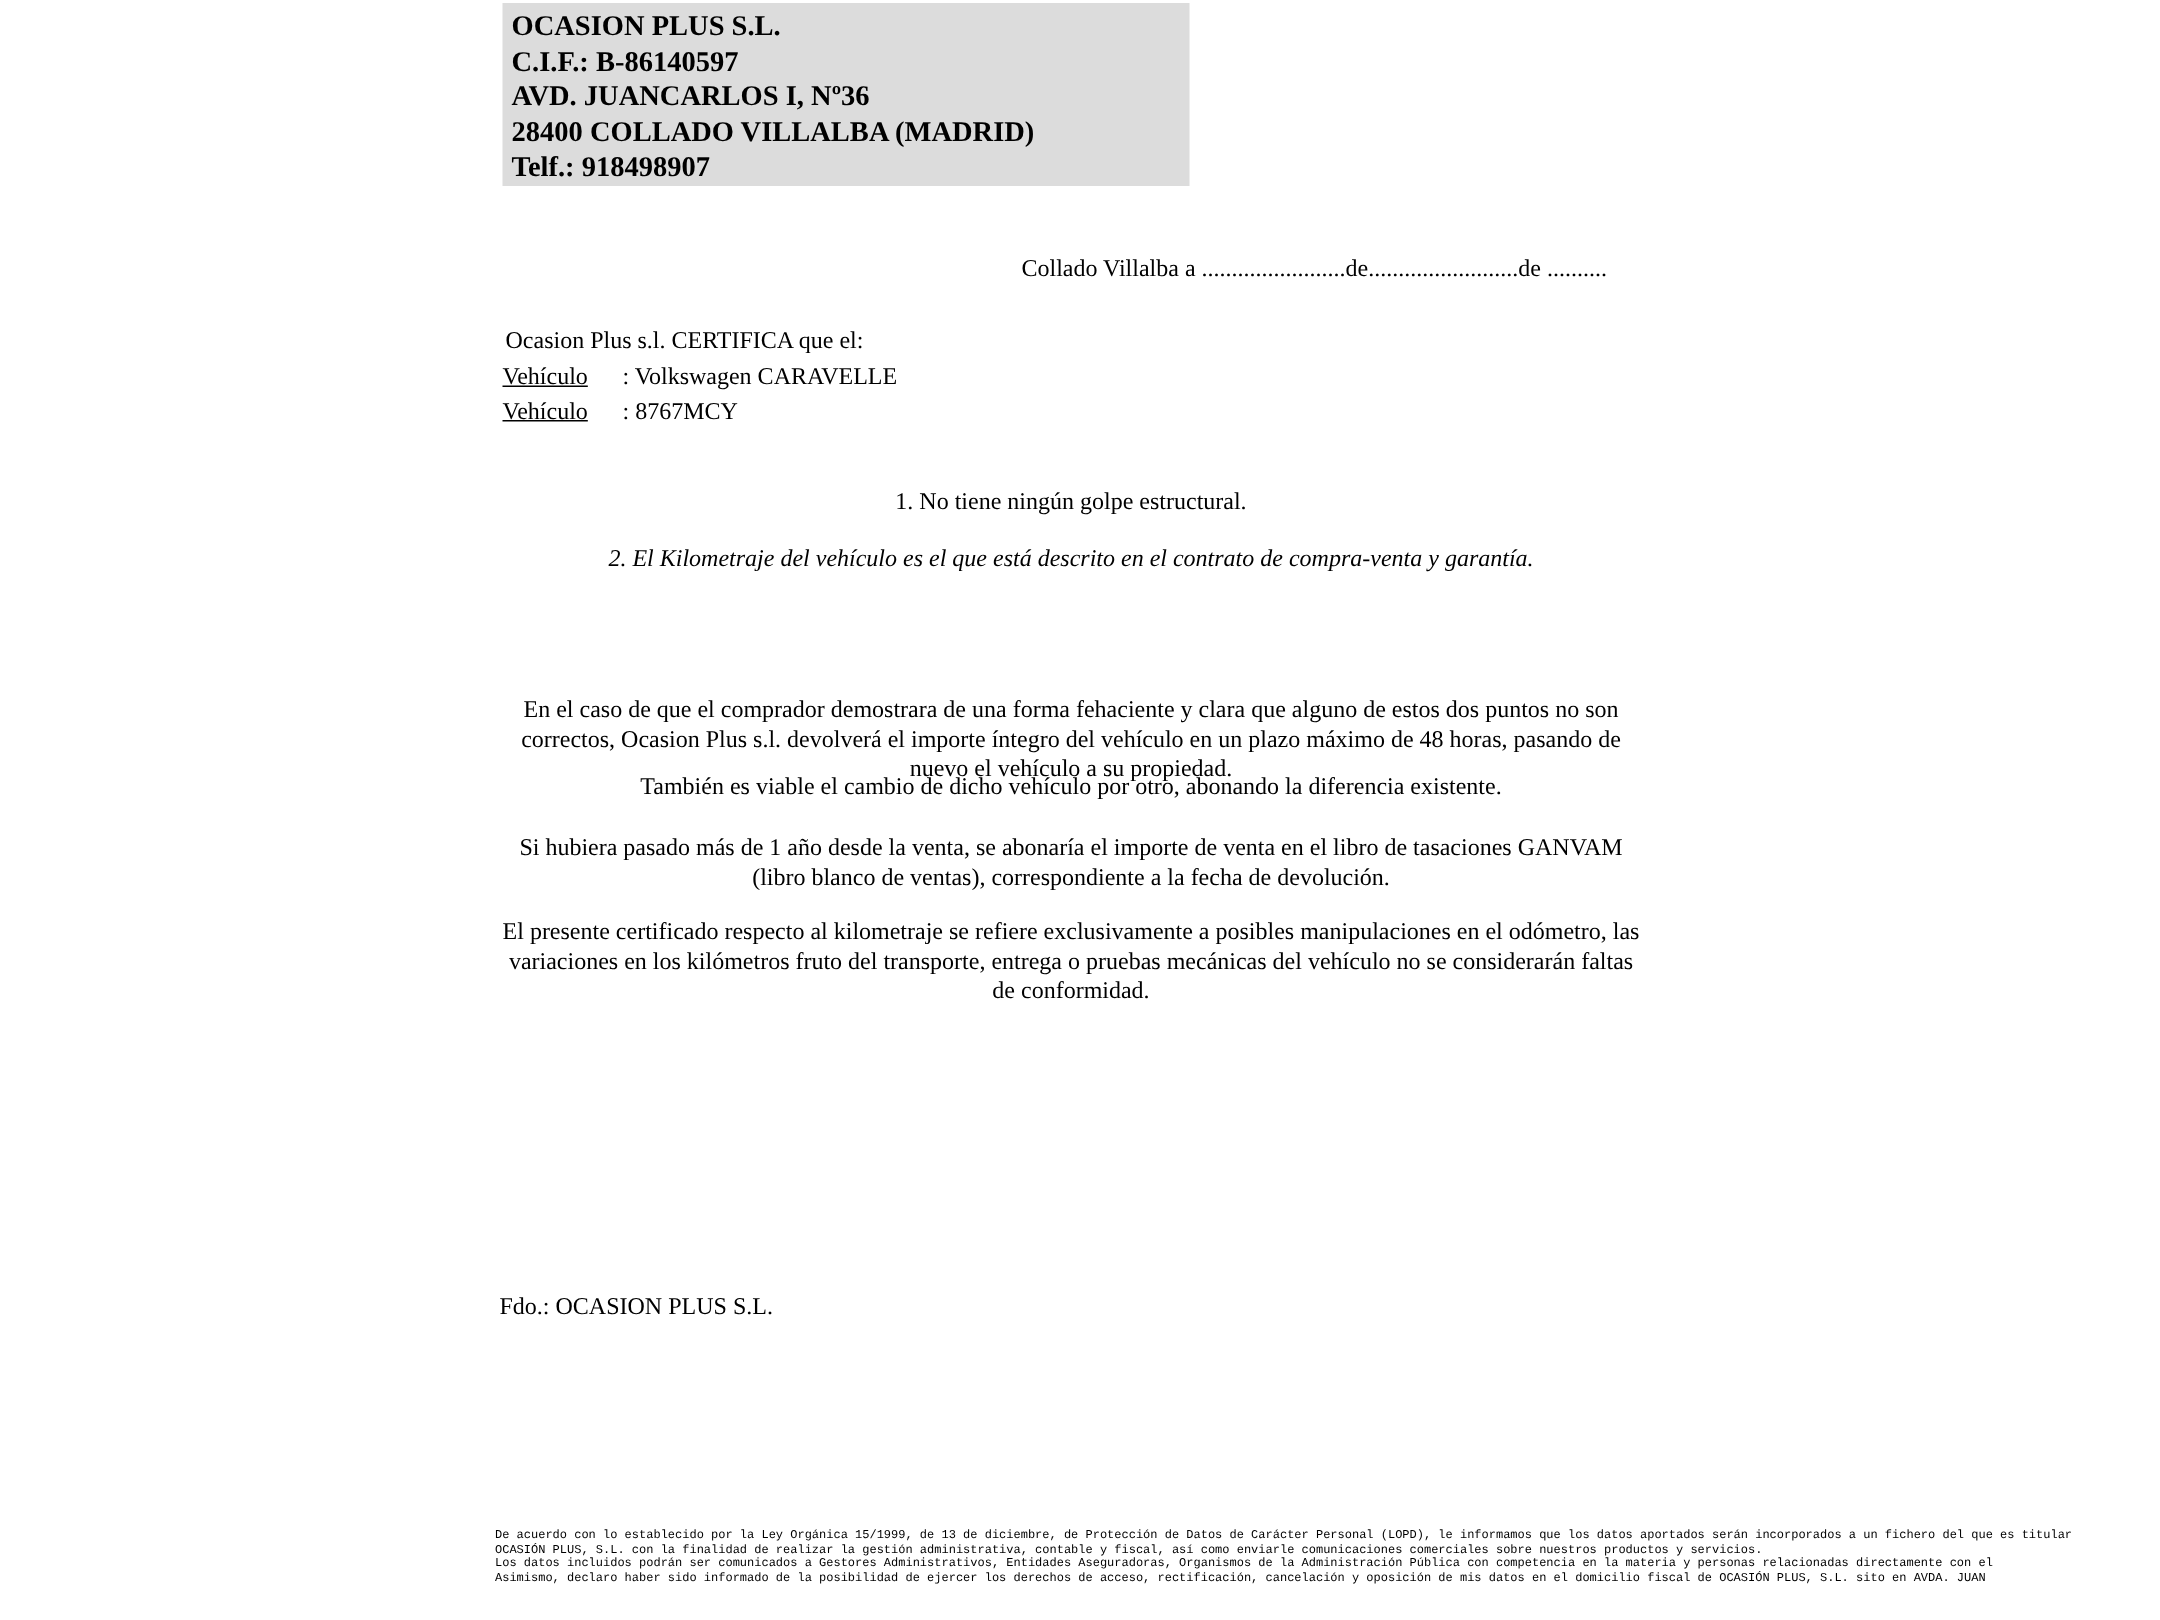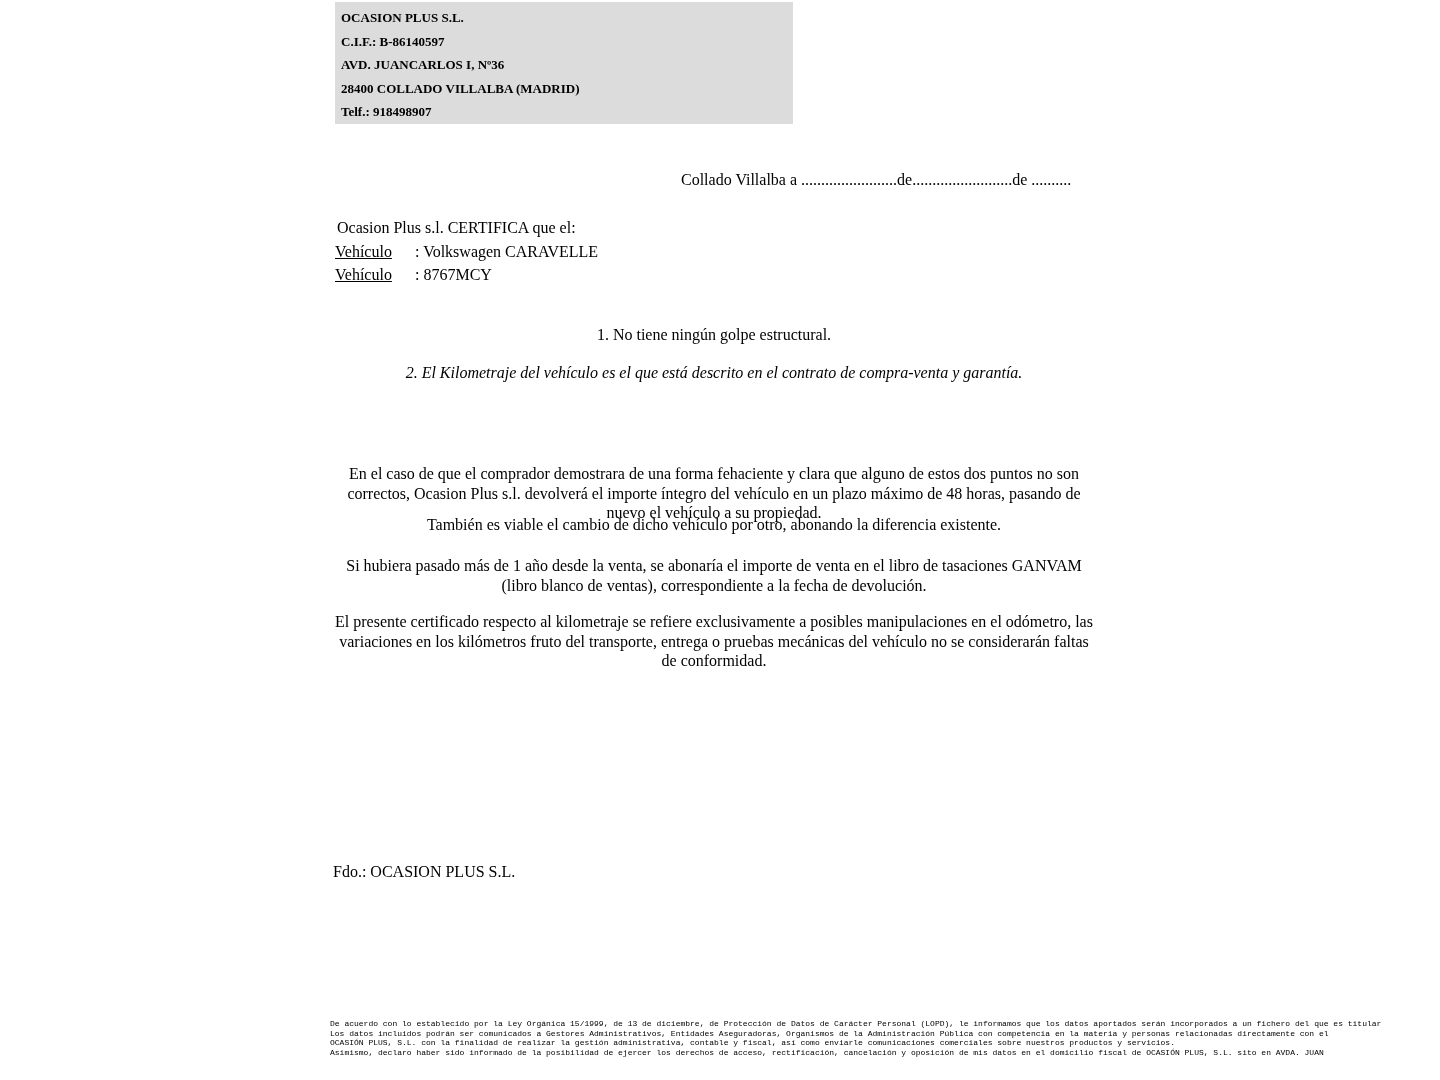--- a/index.html
+++ b/index.html
@@ -20,21 +20,21 @@
     position: absolute;
     left: 335px;
     top: 2px;
     width: 458px;
     height: 122px;
     box-sizing: border-box;
     padding: 4px 6px 4px 6px;
   }
   .header-line {
     font-weight: bold;
-    font-size: 13px;
+    font-size: 19px;
     line-height: 23.6px;
     white-space: nowrap;
   }
   .date-line {
     position: absolute;
     left: 681px;
     top: 171px;
     font-size: 16px;
     white-space: nowrap;
   }
@@ -121,18 +121,18 @@
 
   <div class="body-text para-1">En el caso de que el comprador demostrara de una forma fehaciente y clara que alguno de estos dos puntos no son correctos, Ocasion Plus s.l. devolverá el importe íntegro del vehículo en un plazo máximo de 48 horas, pasando de nuevo el vehículo a su propiedad.</div>
   <div class="body-text para-2">También es viable el cambio de dicho vehículo por otro, abonando la diferencia existente.</div>
   <div class="body-text para-3">Si hubiera pasado más de 1 año desde la venta, se abonaría el importe de venta en el libro de tasaciones GANVAM (libro blanco de ventas), correspondiente a la fecha de devolución.</div>
   <div class="body-text para-4">El presente certificado respecto al kilometraje se refiere exclusivamente a posibles manipulaciones en el odómetro, las variaciones en los kilómetros fruto del transporte, entrega o pruebas mecánicas del vehículo no se considerarán faltas de conformidad.</div>
 
   <div class="signature">Fdo.: OCASION PLUS S.L.</div>
 
   <div class="legal-footer">
     <div class="legal-line">De acuerdo con lo establecido por la Ley Orgánica 15/1999, de 13 de diciembre, de Protección de Datos de Carácter Personal (LOPD), le informamos que los datos aportados serán incorporados a un fichero del que es titular</div>
+    <div class="legal-line">OCASIÓN PLUS, S.L. con la finalidad de realizar la gestión administrativa, contable y fiscal, así como enviarle comunicaciones comerciales sobre nuestros productos y servicios.</div>
     <div class="legal-line">Los datos incluidos podrán ser comunicados a Gestores Administrativos, Entidades Aseguradoras, Organismos de la Administración Pública con competencia en la materia y personas relacionadas directamente con el</div>
-    <div class="legal-line">OCASIÓN PLUS, S.L. con la finalidad de realizar la gestión administrativa, contable y fiscal, así como enviarle comunicaciones comerciales sobre nuestros productos y servicios.</div>
     <div class="legal-line">Asimismo, declaro haber sido informado de la posibilidad de ejercer los derechos de acceso, rectificación, cancelación y oposición de mis datos en el domicilio fiscal de OCASIÓN PLUS, S.L. sito en AVDA. JUAN</div>
   </div>
 
 </div>
 
 </body></html>

